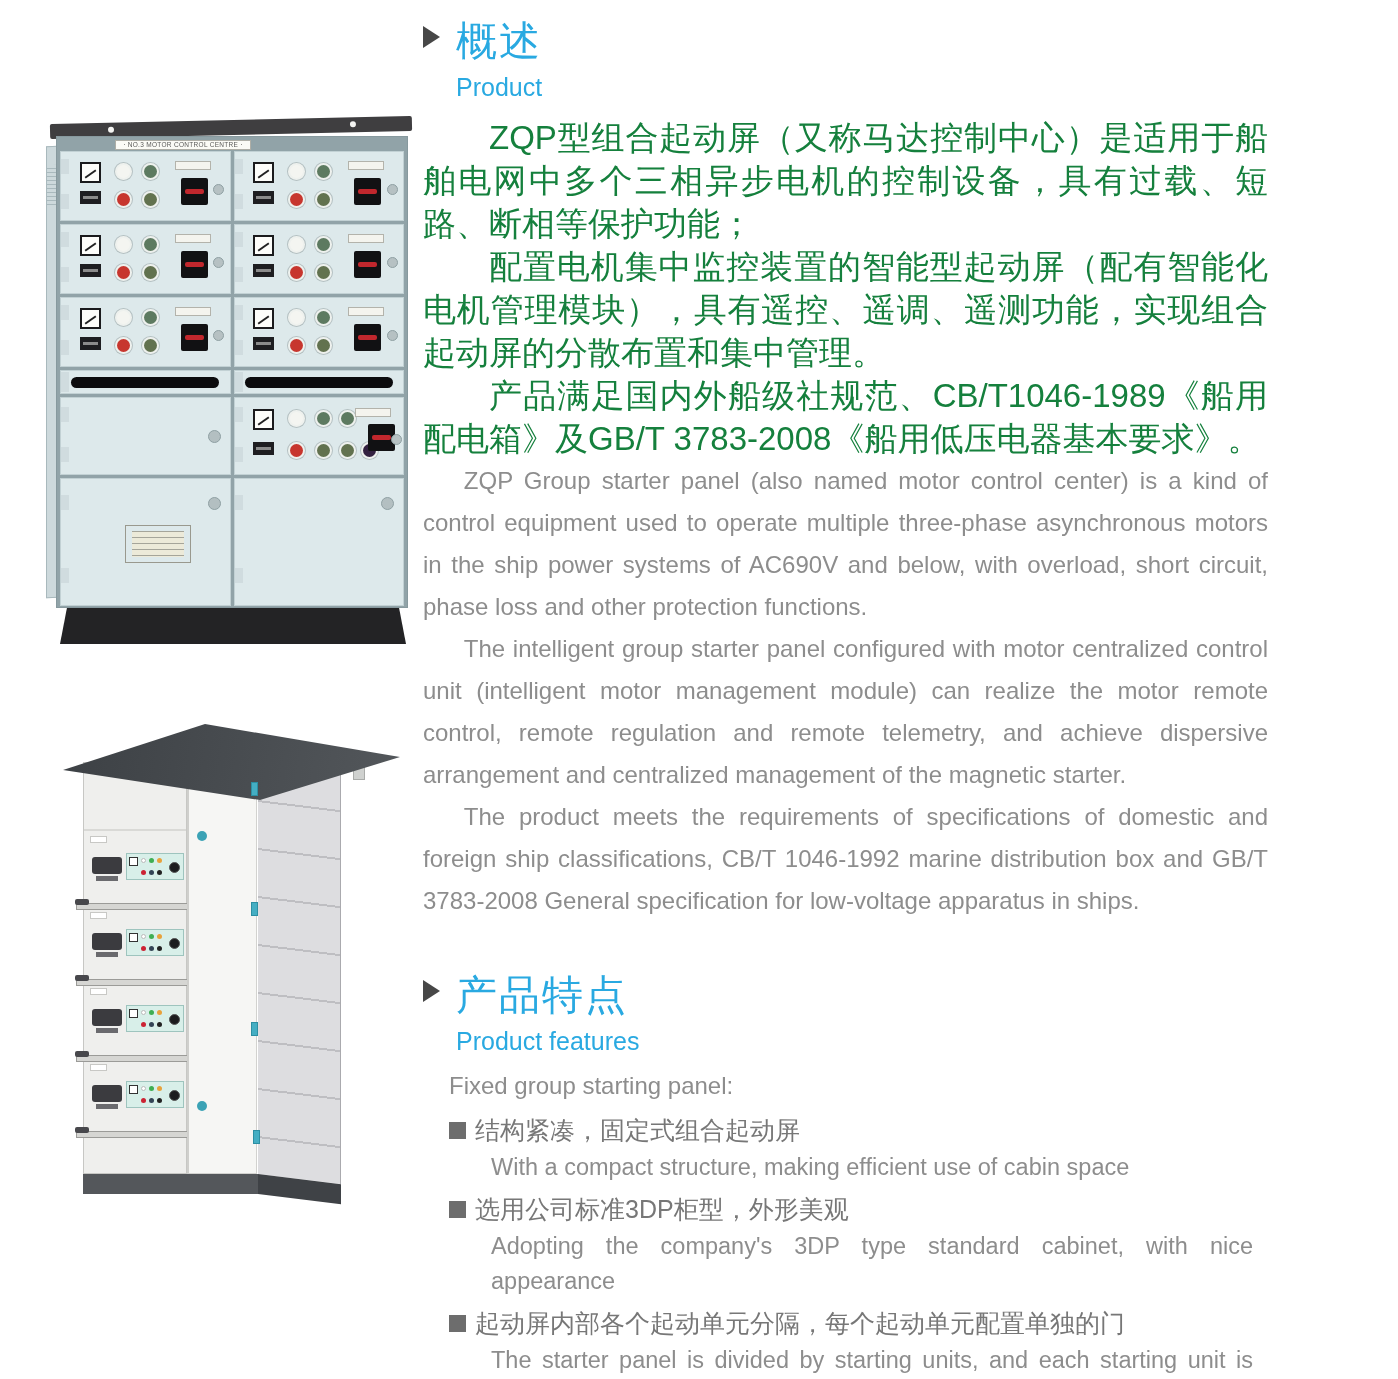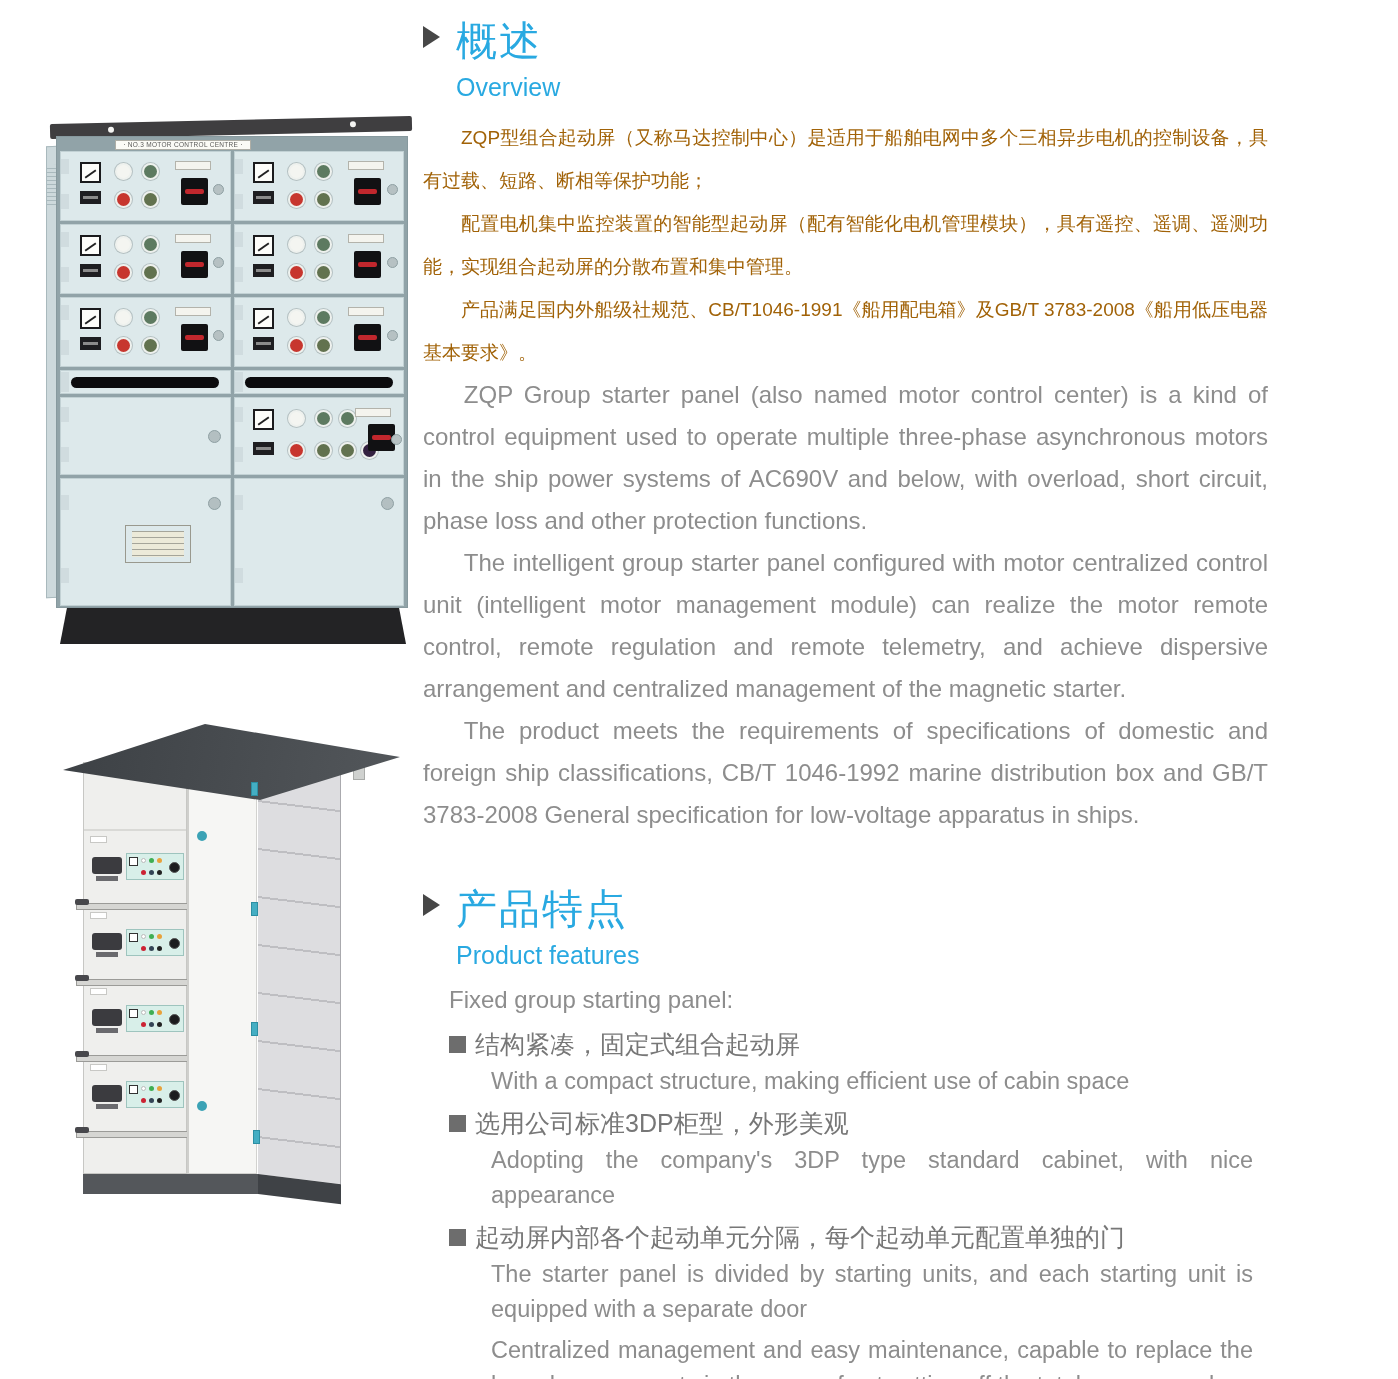--- a/index.html
+++ b/index.html
@@ -10,21 +10,21 @@
   }
 
   
   .content { position:absolute; left:423px; top:14px; width:845px; }
   .sec-head { display:flex; align-items:flex-start; }
   .tri { width:0; height:0; border-left:17px solid #474747; border-top:11px solid transparent;
          border-bottom:11px solid transparent; margin-top:12px; flex:0 0 auto; }
   .title-cn { font-size:41px; color:#29a9e1; margin-left:16px; letter-spacing:2px; font-weight:400; }
   .title-en { font-size:25px; color:#29a9e1; margin:4px 0 14px 33px; font-weight:400; }
 
-  .p-cn { font-size:19px; color:#a16207; line-height:43px; text-indent:2em; text-align:justify; }
+  .p-cn { font-size:33px; color:#15803d; line-height:43px; text-indent:2em; text-align:justify; }
   .p-en { font-size:24px; color:#8d8d8d; line-height:42px; text-indent:1.7em; text-align:justify; }
 
   .features-block { margin-top:46px; }
   .feat-list { padding-left:26px; margin-top:16px; }
   .sub-cn { font-size:25px; font-weight:bold; color:#595757; margin-bottom:2px; }
   .sub-en { font-size:24px; color:#8d8d8d; margin-bottom:12px; }
   .feat-cn { font-size:25px; color:#777; line-height:36px; display:flex; align-items:center; margin-top:4px; }
   .sq { flex:0 0 auto; width:17px; height:17px; background:#6d6d6d; margin-right:9px; }
   .feat-en { font-size:23.5px; color:#8d8d8d; line-height:35px; padding-left:27px; text-align:justify; margin:2px 15px 6px; }
 
@@ -305,24 +305,24 @@
     <div class="c2-baseS"></div>
   </figure>
 
   <main class="content">
 
     <section>
       <div class="sec-head">
         <span class="tri"></span>
         <h1 class="title-cn">概述</h1>
       </div>
-      <h2 class="title-en">Overview</h2>
+      <h2 class="title-en">Product</h2>
       <p class="p-cn">ZQP型组合起动屏（又称马达控制中心）是适用于船舶电网中多个三相异步电机的控制设备，具有过载、短路、断相等保护功能；</p>
       <p class="p-cn">配置电机集中监控装置的智能型起动屏（配有智能化电机管理模块），具有遥控、遥调、遥测功能，实现组合起动屏的分散布置和集中管理。</p>
-      <p class="p-cn">产品满足国内外船级社规范、CB/T1046-1991《船用配电箱》及GB/T 3783-2008《船用低压电器基本要求》。</p>
+      <p class="p-cn">产品满足国内外船级社规范、CB/T1046-1989《船用配电箱》及GB/T 3783-2008《船用低压电器基本要求》。</p>
       <p class="p-en">ZQP Group starter panel (also named motor control center) is a kind of control equipment used to operate multiple three-phase asynchronous motors in the ship power systems of AC690V and below, with overload, short circuit, phase loss and other protection functions.</p>
       <p class="p-en">The intelligent group starter panel configured with motor centralized control unit (intelligent motor management module) can realize the motor remote control, remote regulation and remote telemetry, and achieve dispersive arrangement and centralized management of the magnetic starter.</p>
       <p class="p-en">The product meets the requirements of specifications of domestic and foreign ship classifications, CB/T 1046-1992 marine distribution box and GB/T 3783-2008 General specification for low-voltage apparatus in ships.</p>
     </section>
 
     <section class="features-block">
       <div class="sec-head">
         <span class="tri"></span>
         <h1 class="title-cn">产品特点</h1>
       </div>

